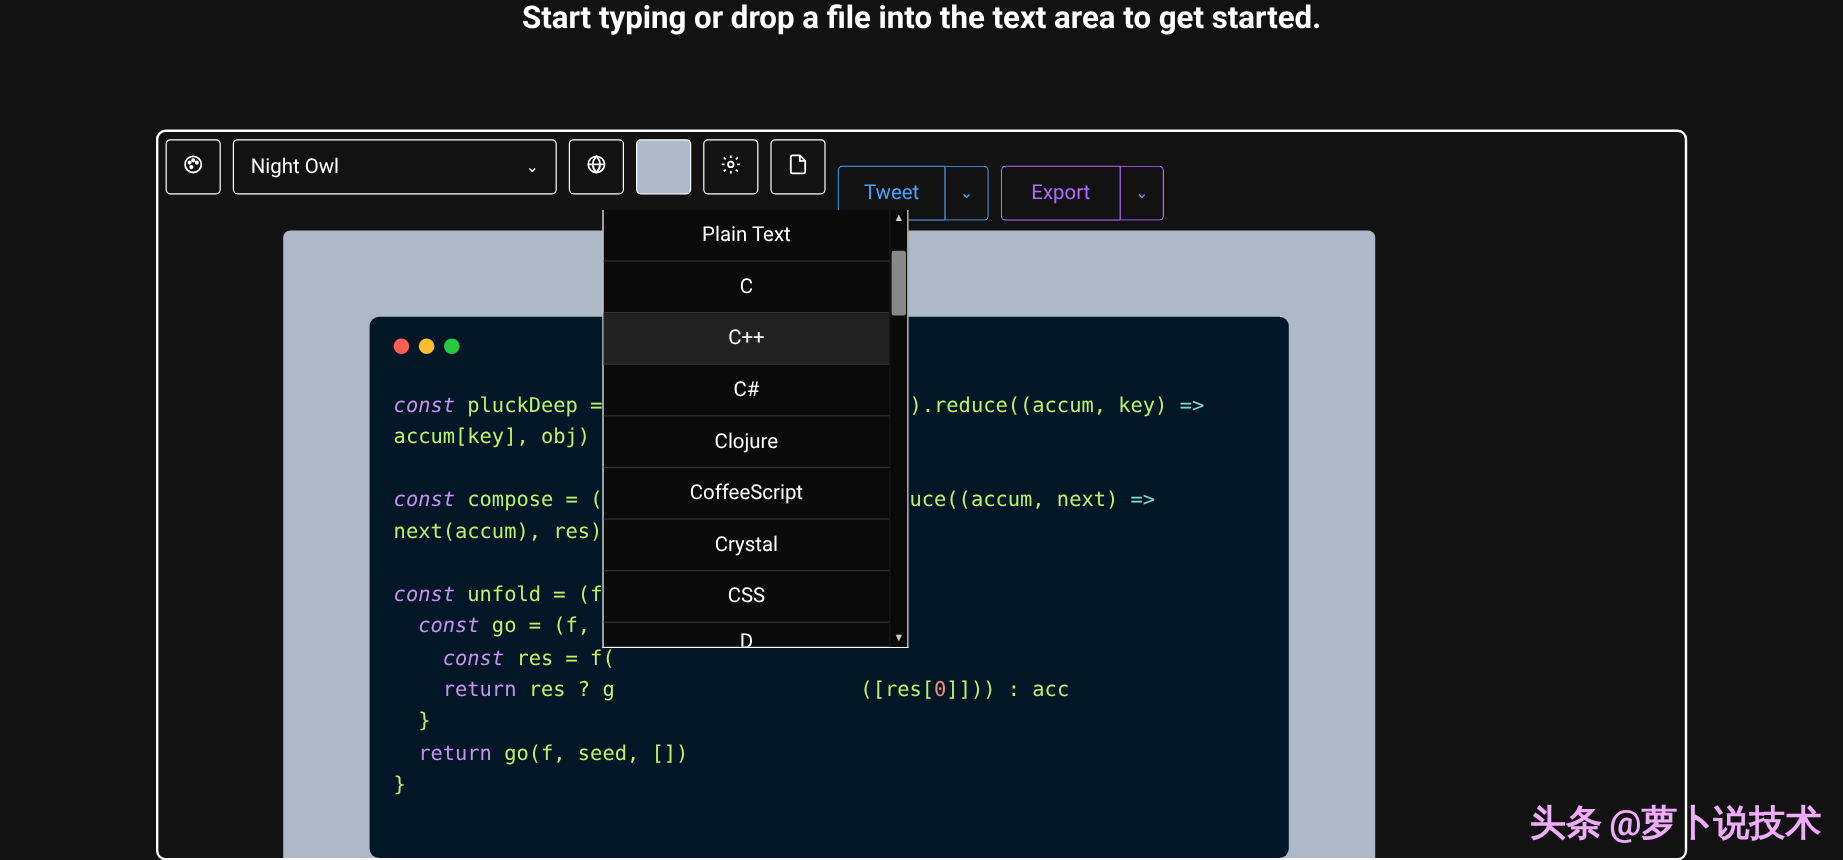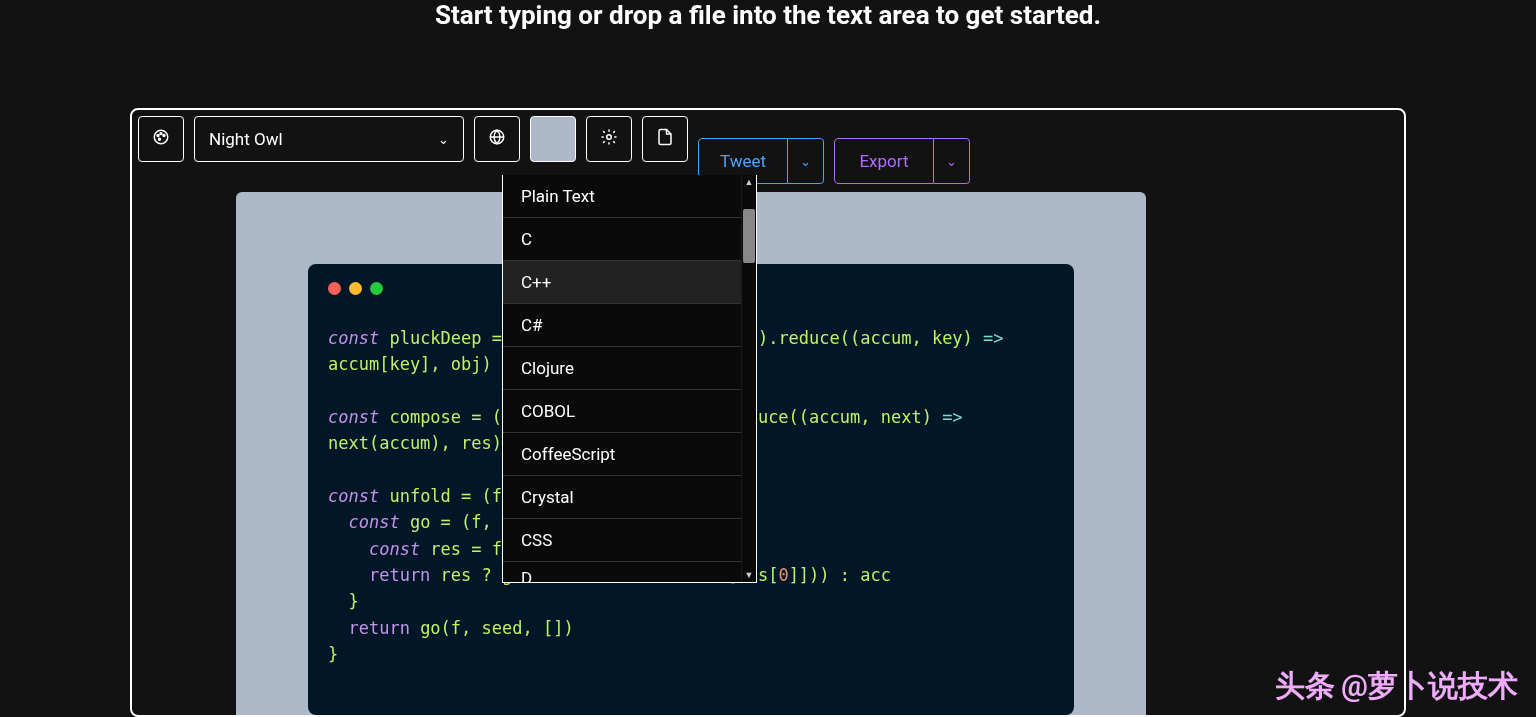--- a/index.html
+++ b/index.html
@@ -129,20 +129,21 @@
     z-index: 100;
     display: flex;
   }
   .dd-list { flex: 1; }
   .dd-item {
     padding: 11px 18px;
     font-size: 17px;
     color: #fff;
     border-bottom: 1px solid #333;
     cursor: pointer;
+    text-align: center;
   }
   .dd-item.hover { background: #222; }
   .dd-item:last-child { border-bottom: none; height: 20px; padding-top: 6px; overflow: hidden; }
   .dd-scroll {
     width: 15px;
     background: #0a0a0a;
     position: relative;
     border-left: 1px solid #1a1a1a;
   }
   .dd-scroll .arrow-up, .dd-scroll .arrow-down {
@@ -248,21 +249,20 @@
       </div>
     </div>
 
     <div class="dropdown">
       <div class="dd-list">
         <div class="dd-item">Plain Text</div>
         <div class="dd-item">C</div>
         <div class="dd-item hover">C++</div>
         <div class="dd-item">C#</div>
         <div class="dd-item">Clojure</div>
-        <div class="dd-item">COBOL</div>
         <div class="dd-item">CoffeeScript</div>
         <div class="dd-item">Crystal</div>
         <div class="dd-item">CSS</div>
         <div class="dd-item">D</div>
       </div>
       <div class="dd-scroll">
         <div class="arrow-up">▲</div>
         <div class="thumb"></div>
         <div class="arrow-down">▼</div>
       </div>

